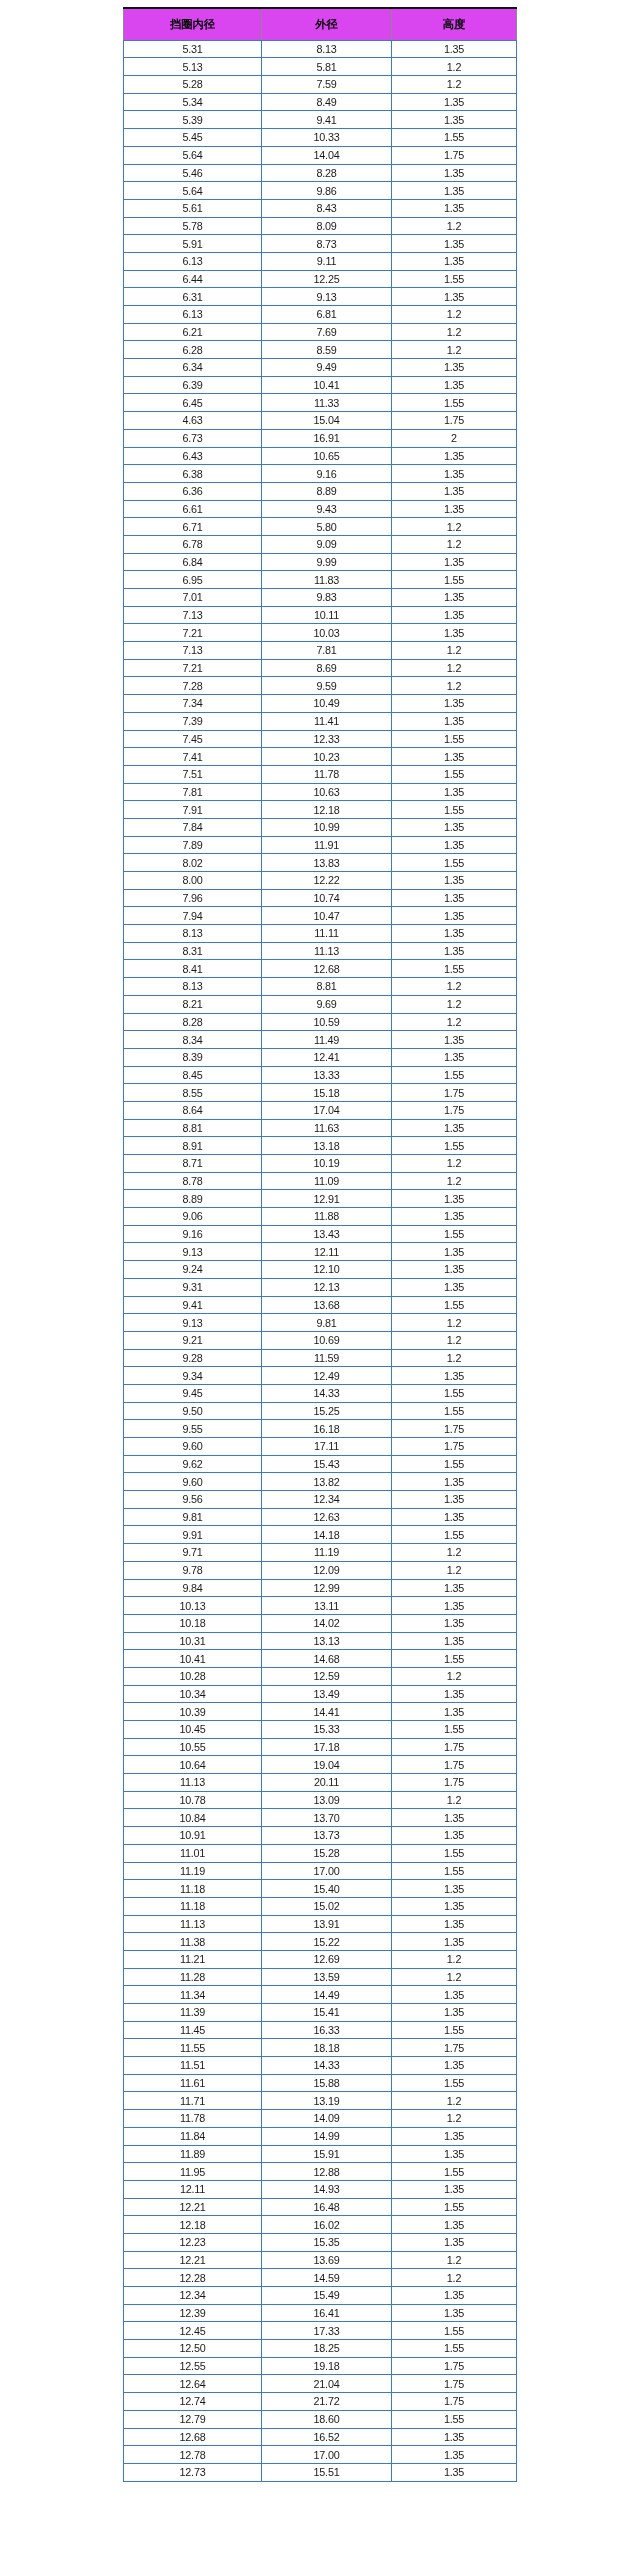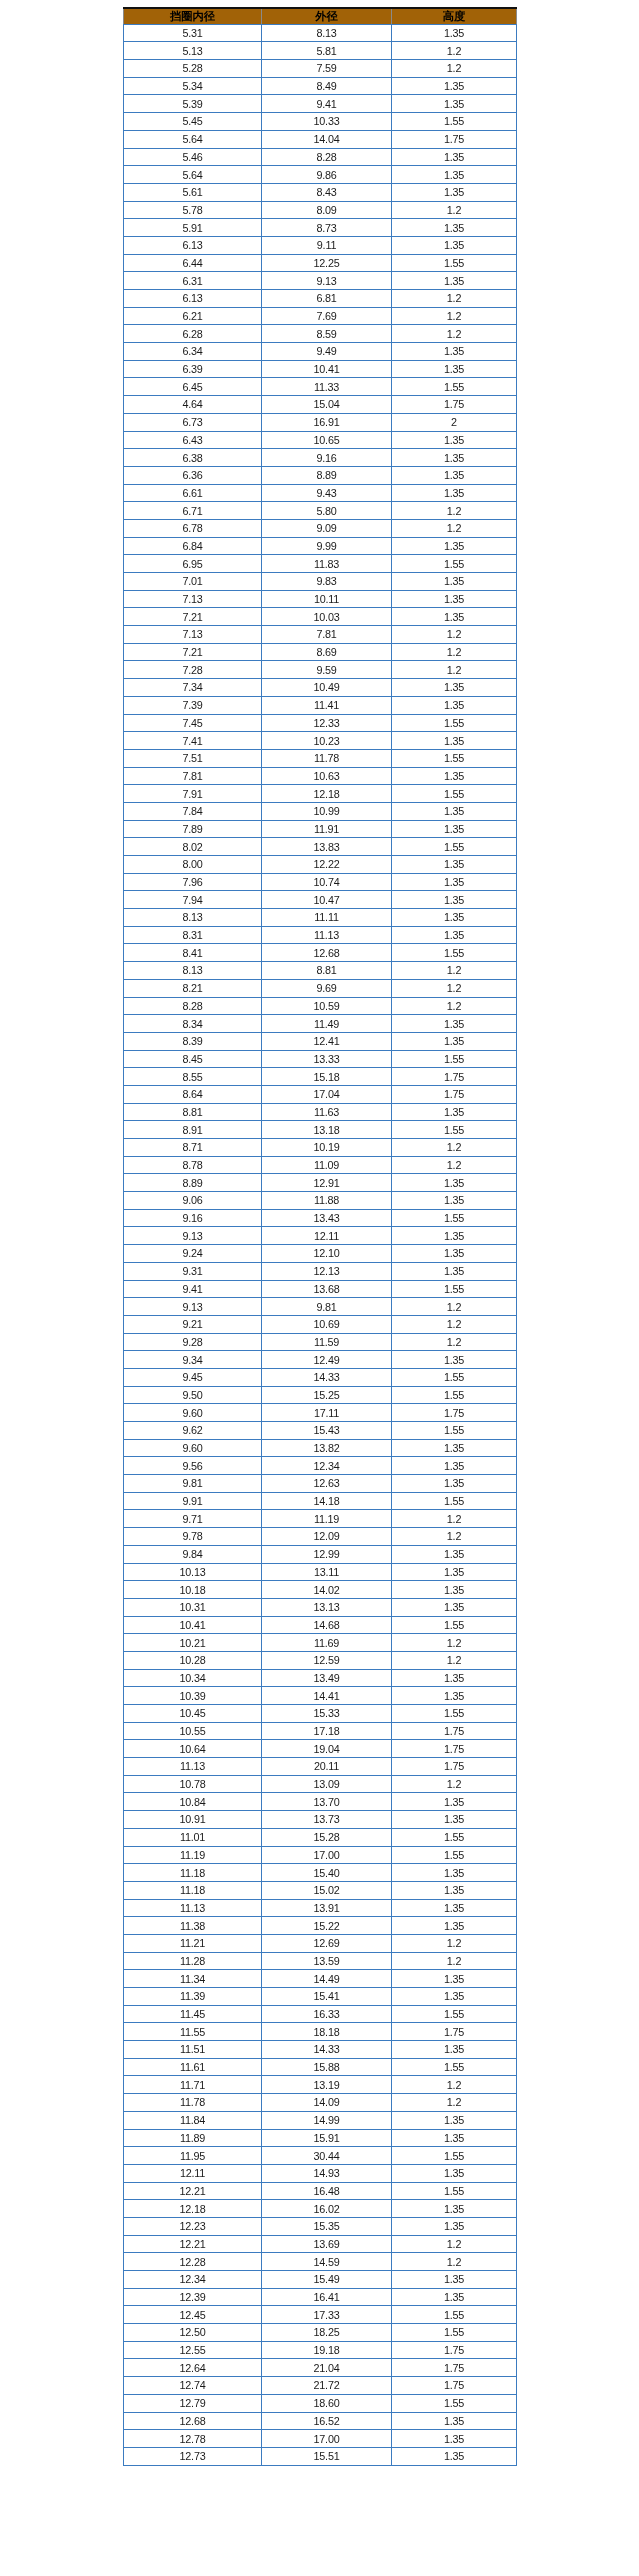--- a/index.html
+++ b/index.html
@@ -15,27 +15,27 @@
     left: 123px;
     top: 6.7px;
     width: 393px;
   }
   table.data-table {
     border-collapse: collapse;
     table-layout: fixed;
     width: 393px;
   }
   table.data-table thead th {
-    background: #a16207;
+    background: #d946ef;
     border-top: 2.1px solid #111111;
     border-left: 0.5px solid #8a8a8a;
     border-right: 0.5px solid #8a8a8a;
     border-bottom: 1px solid #3b7bc0;
     height: 14px;
-    padding: 0;
+    padding: 8px;
     font-size: 11.3px;
     font-weight: bold;
     color: #000000;
     text-align: center;
     vertical-align: middle;
   }
   table.data-table tbody td {
     border: 1px solid #3b7bc0;
     height: 16.7px;
     padding: 0;
@@ -166,21 +166,21 @@
           <td>6.39</td>
           <td>10.41</td>
           <td>1.35</td>
         </tr>
         <tr>
           <td>6.45</td>
           <td>11.33</td>
           <td>1.55</td>
         </tr>
         <tr>
-          <td>4.64</td>
+          <td>4.63</td>
           <td>15.04</td>
           <td>1.75</td>
         </tr>
         <tr>
           <td>6.73</td>
           <td>16.91</td>
           <td>2</td>
         </tr>
         <tr>
           <td>6.43</td>
@@ -451,20 +451,25 @@
           <td>9.45</td>
           <td>14.33</td>
           <td>1.55</td>
         </tr>
         <tr>
           <td>9.50</td>
           <td>15.25</td>
           <td>1.55</td>
         </tr>
         <tr>
+          <td>9.55</td>
+          <td>16.18</td>
+          <td>1.75</td>
+        </tr>
+        <tr>
           <td>9.60</td>
           <td>17.11</td>
           <td>1.75</td>
         </tr>
         <tr>
           <td>9.62</td>
           <td>15.43</td>
           <td>1.55</td>
         </tr>
         <tr>
@@ -516,25 +521,20 @@
           <td>10.31</td>
           <td>13.13</td>
           <td>1.35</td>
         </tr>
         <tr>
           <td>10.41</td>
           <td>14.68</td>
           <td>1.55</td>
         </tr>
         <tr>
-          <td>10.21</td>
-          <td>11.69</td>
-          <td>1.2</td>
-        </tr>
-        <tr>
           <td>10.28</td>
           <td>12.59</td>
           <td>1.2</td>
         </tr>
         <tr>
           <td>10.34</td>
           <td>13.49</td>
           <td>1.35</td>
         </tr>
         <tr>
@@ -662,21 +662,21 @@
           <td>14.99</td>
           <td>1.35</td>
         </tr>
         <tr>
           <td>11.89</td>
           <td>15.91</td>
           <td>1.35</td>
         </tr>
         <tr>
           <td>11.95</td>
-          <td>30.44</td>
+          <td>12.88</td>
           <td>1.55</td>
         </tr>
         <tr>
           <td>12.11</td>
           <td>14.93</td>
           <td>1.35</td>
         </tr>
         <tr>
           <td>12.21</td>
           <td>16.48</td>

